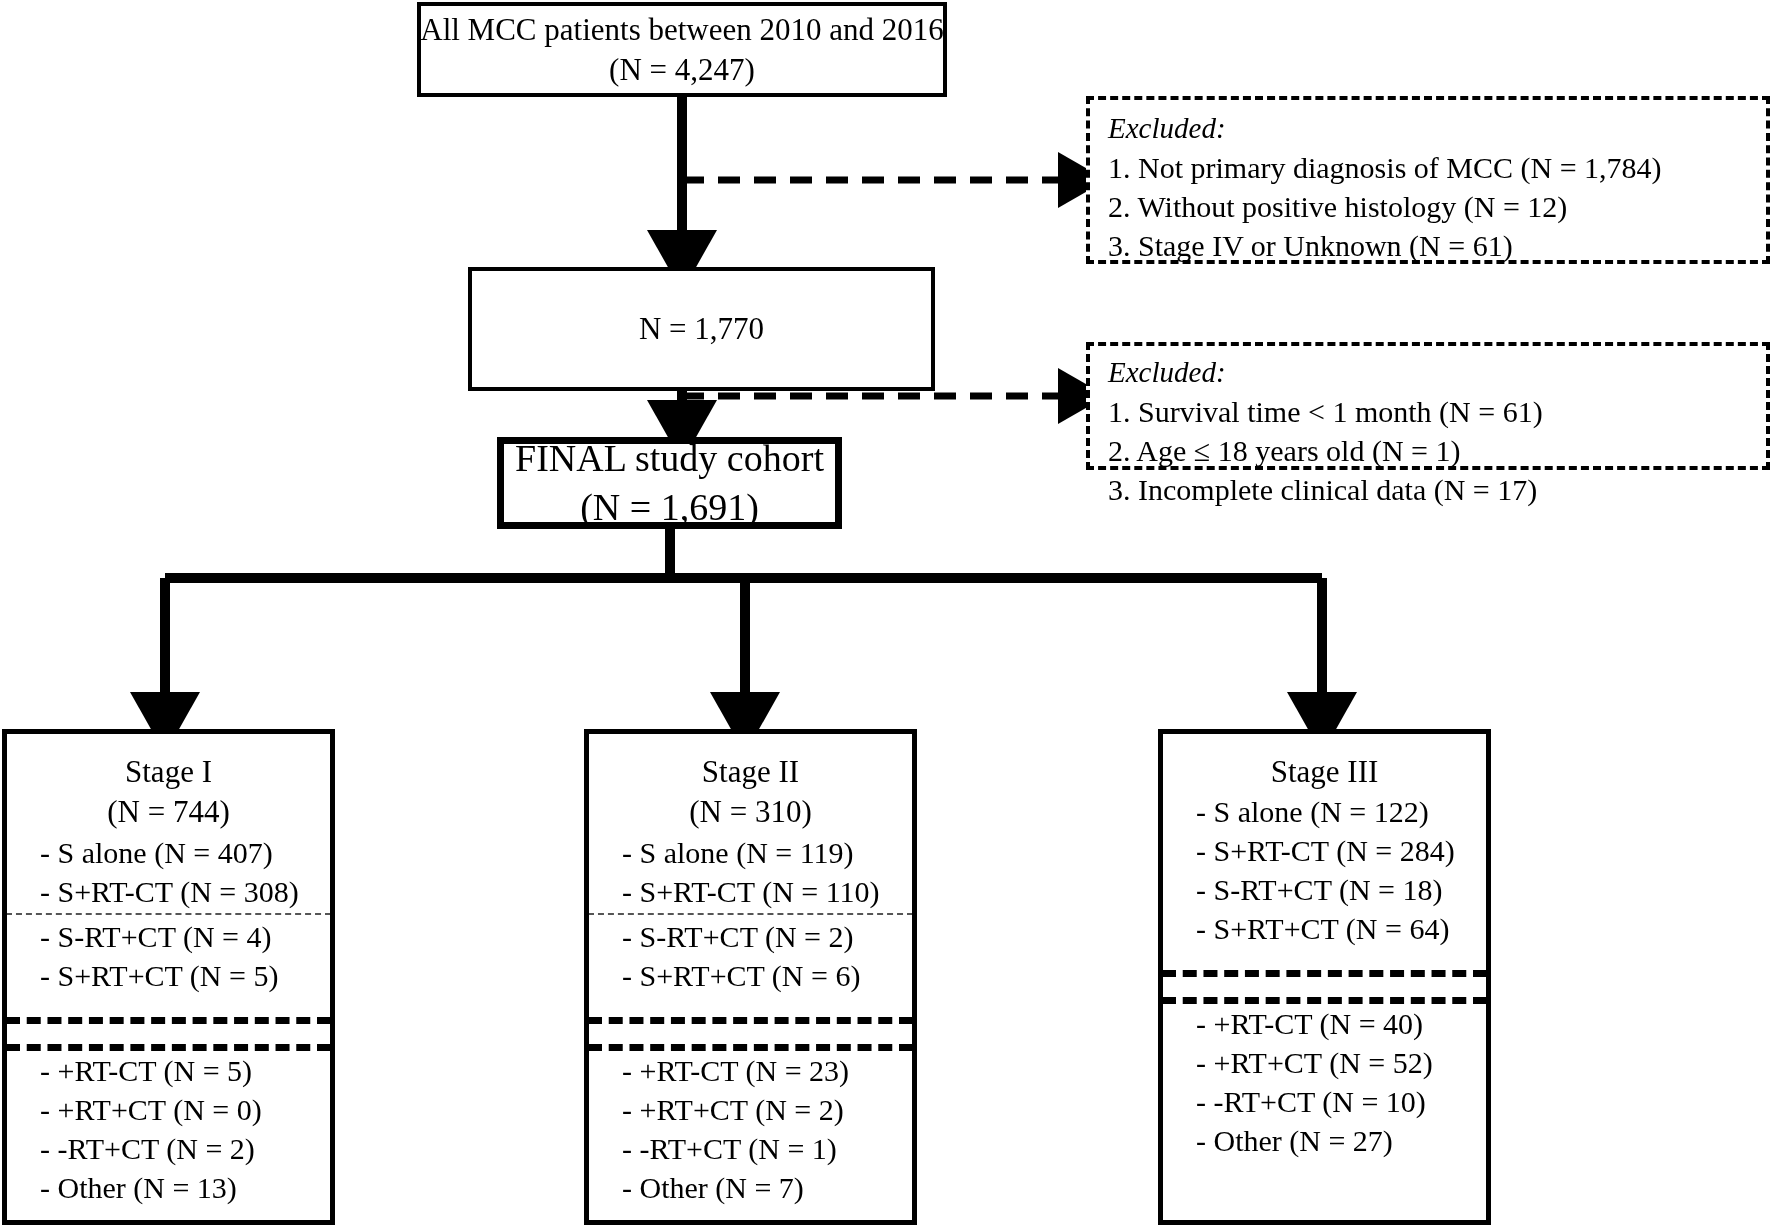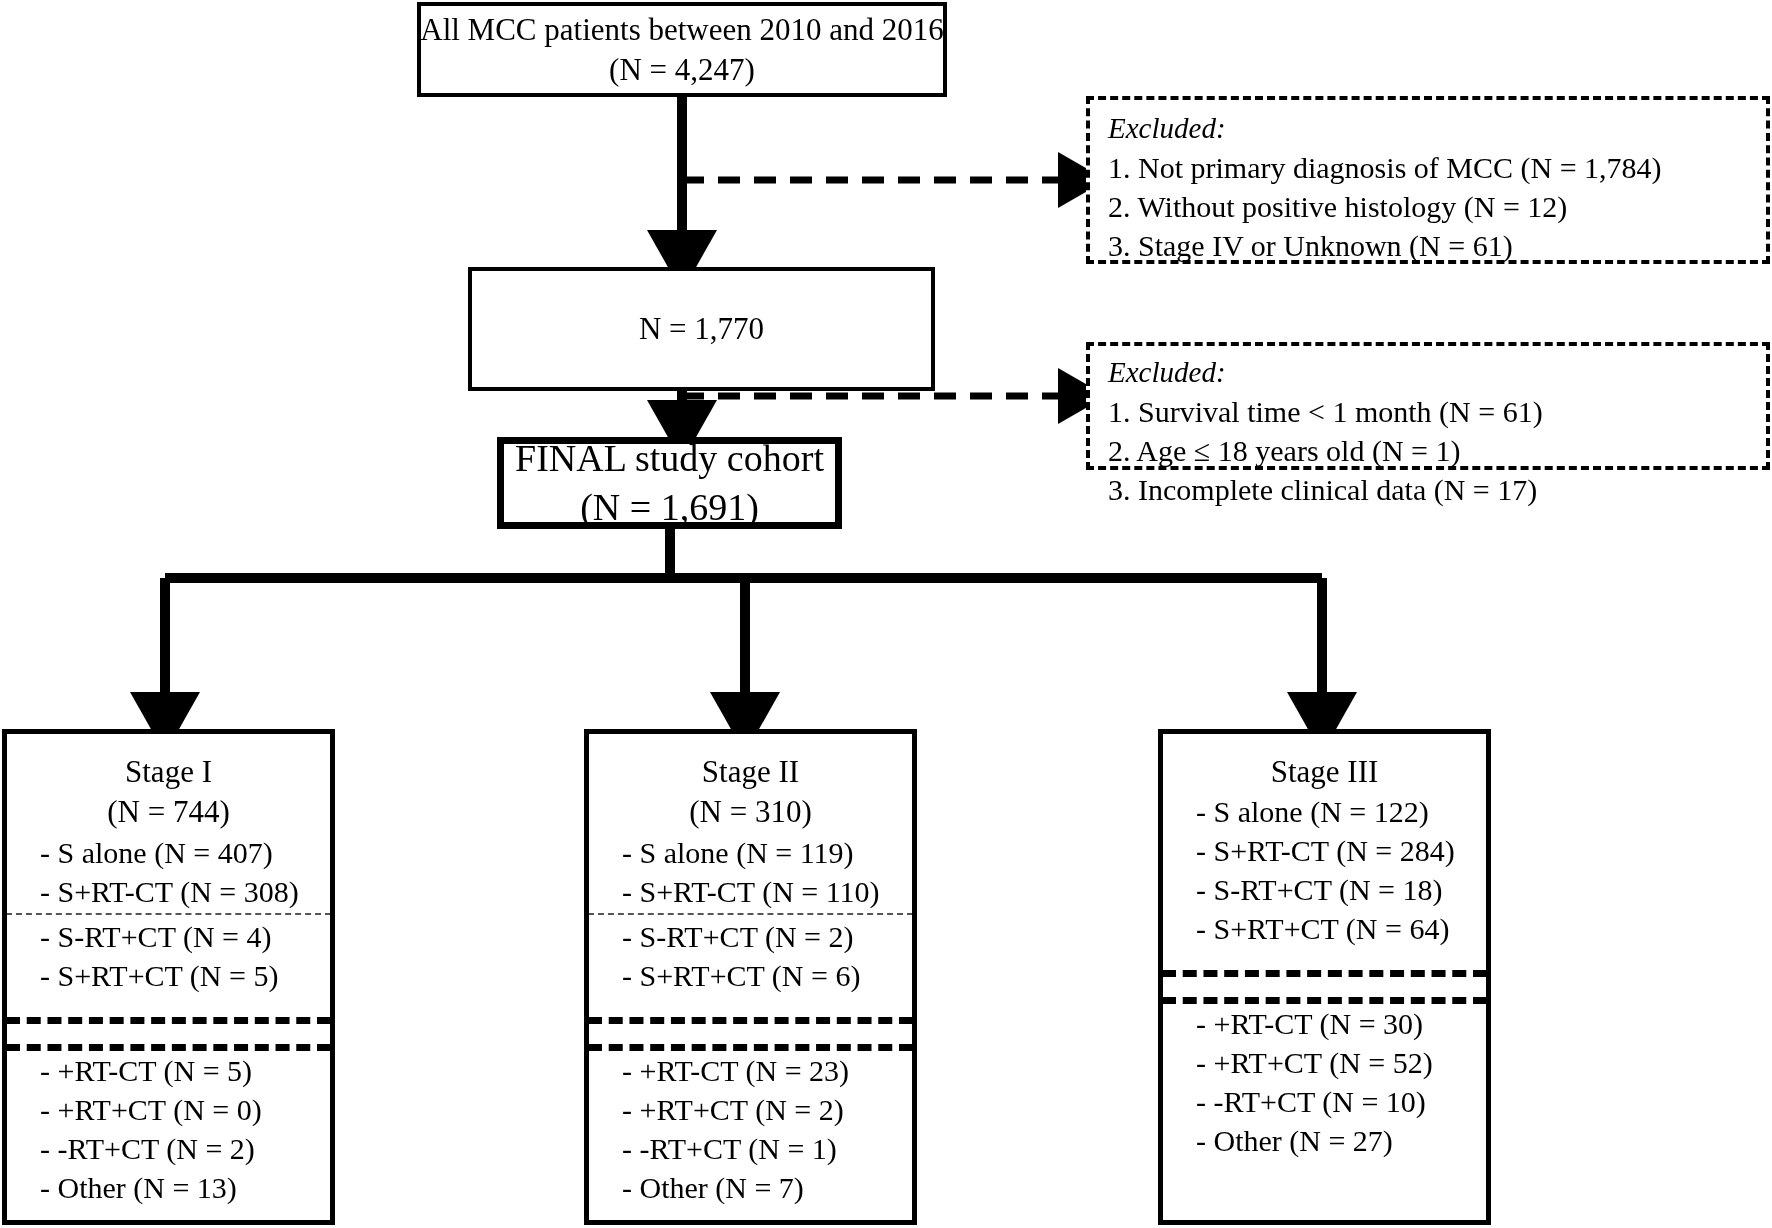--- a/index.html
+++ b/index.html
@@ -241,20 +241,20 @@
     </div>
     <div class="stage-list">
       <span class="ln">- S-RT+CT (N = 18)</span>
       <span class="ln">- S+RT+CT (N = 64)</span>
     </div>
     <div class="gap-a"></div>
     <div class="sep-thick"></div>
     <div class="gap-b"></div>
     <div class="sep-thick"></div>
     <div class="stage-list">
-      <span class="ln">- +RT-CT (N = 30)</span>
+      <span class="ln">- +RT-CT (N = 40)</span>
       <span class="ln">- +RT+CT (N = 52)</span>
       <span class="ln">- -RT+CT (N = 10)</span>
       <span class="ln">- Other (N = 27)</span>
     </div>
   </div>
 
 </div>
 
 </body></html>

